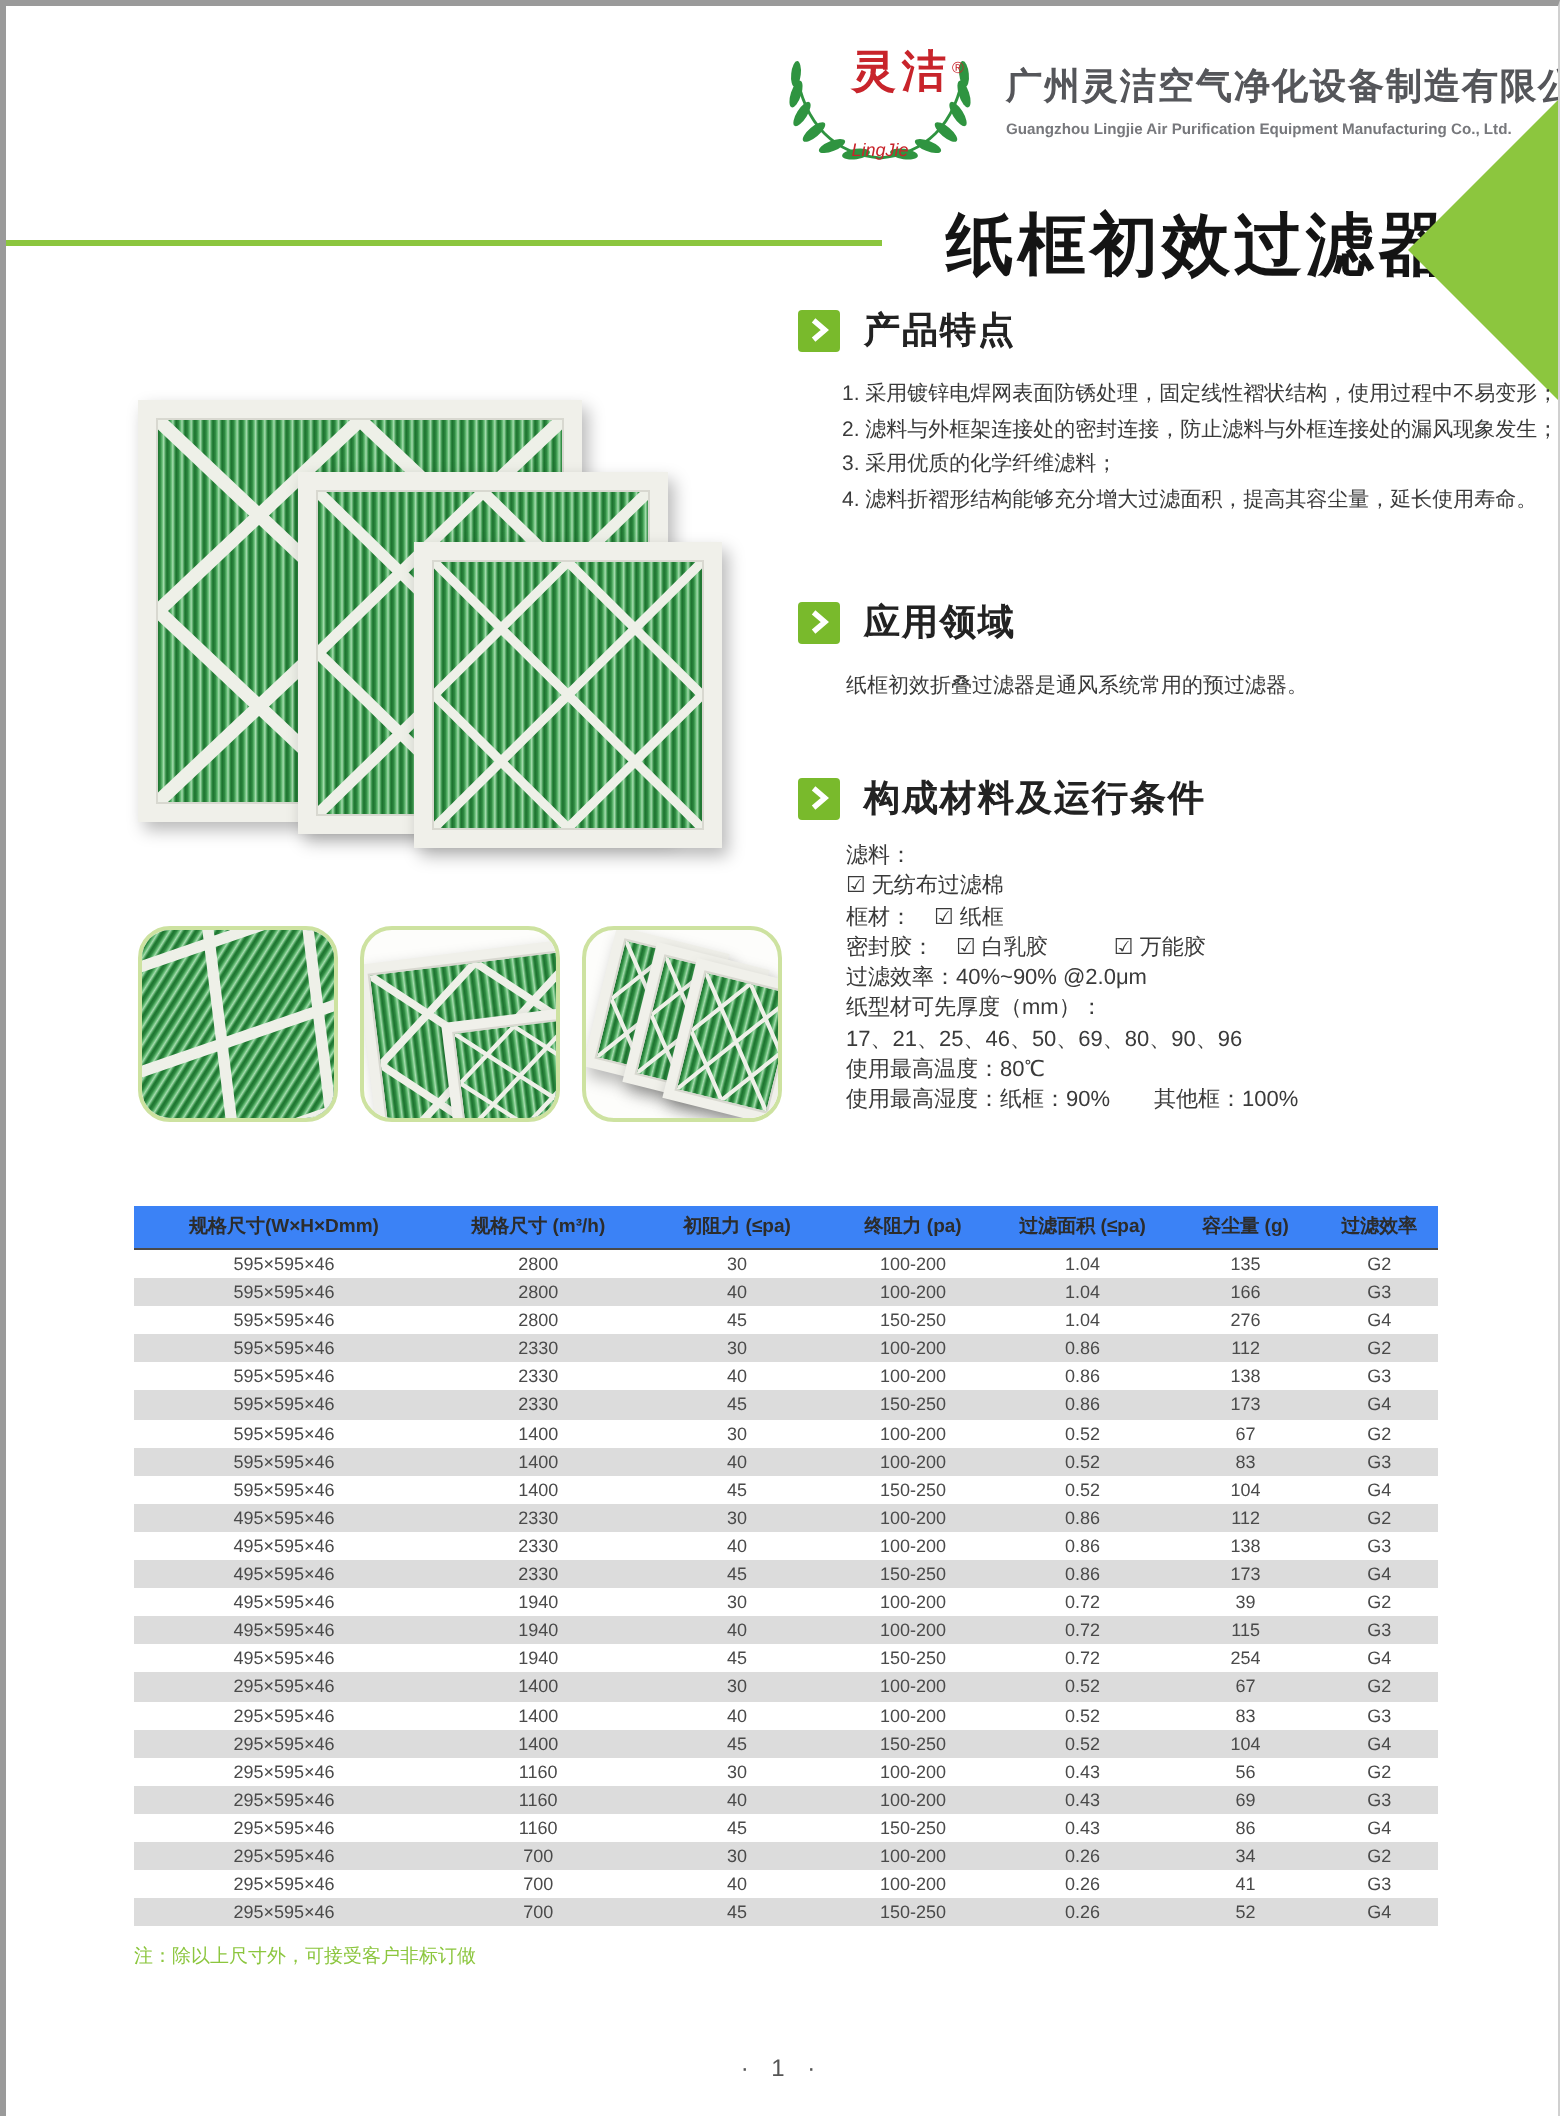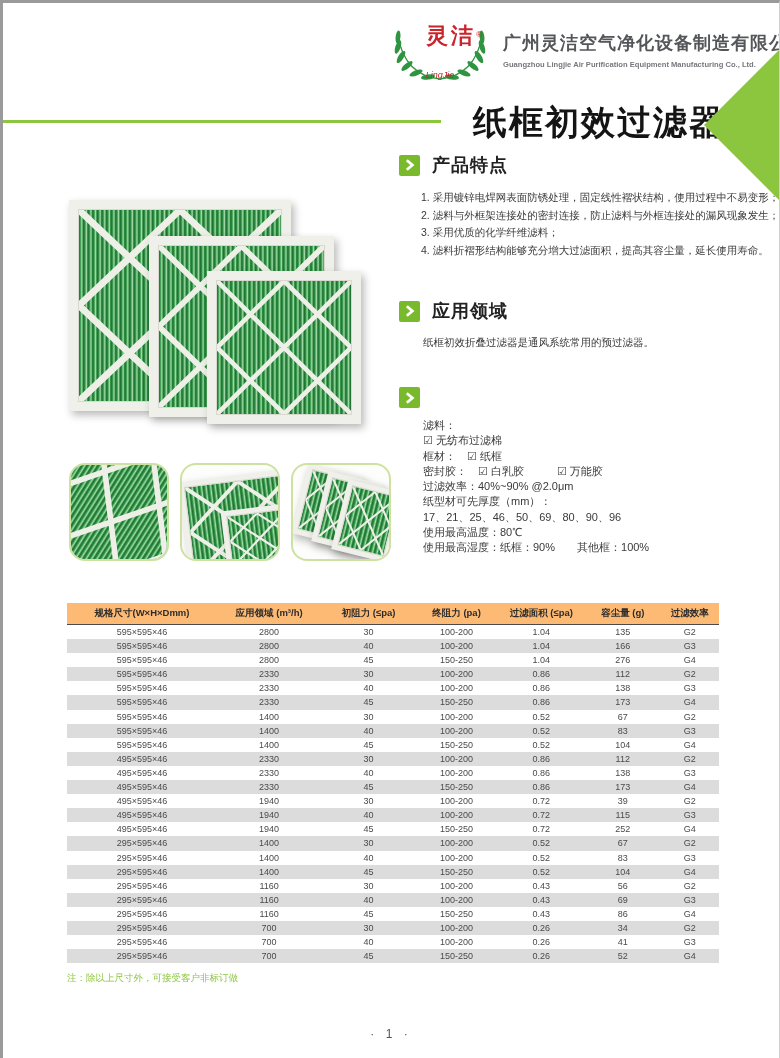--- a/index.html
+++ b/index.html
@@ -39,21 +39,21 @@
   .media{position:absolute;inset:10px;overflow:hidden;outline:1px solid #d8d8d0;
          background:repeating-linear-gradient(90deg,#1e7230 0px,#2e8b41 1.1px,#6ec27d 2.2px,#a5dcae 2.8px,#2e8b41 4px,#1e7230 4.6px);}
   .media svg{position:absolute;left:0;top:0;width:100%;height:100%;}
   .mini .media{inset:6px;}
   .thumb{position:absolute;top:460px;width:100px;height:98px;border:2px solid #cde2a0;border-radius:16px;
          background:#fdfdfb;overflow:hidden;box-sizing:border-box;}
 
   
   .spec-wrap{position:absolute;left:64px;top:586px;width:652px;}
   table.spec{width:100%;border-collapse:collapse;margin-top:14px;table-layout:fixed;}
-  table.spec thead tr{background:#fdba74;padding-left:48px;}
+  table.spec thead tr{background:#3b82f6;padding-left:48px;}
   table.spec th{font-size:9.5px;font-weight:bold;color:#2c2c2c;height:21px;border-bottom:1.5px solid #4a4a4a;padding:0;}
   table.spec td{font-size:9px;color:#4a4a4a;text-align:center;height:14.1px;padding:0;line-height:14.1px;}
   table.spec tbody tr:nth-child(even){background:#dcdcdc;}
   .table-note{margin-top:9px;font-size:9.5px;color:#8cc63e;font-family:Liberation Serif, serif;}
 
   .footer{position:absolute;left:0;top:1024px;width:100%;text-align:center;font-size:12px;color:#555;letter-spacing:4px;}
 </style>
 </head>
 <body>
 
@@ -195,20 +195,21 @@
     <div class="app-text">纸框初效折叠过滤器是通风系统常用的预过滤器。</div>
   </div>
 
   <div class="sec" style="left:396px;top:384px;width:384px;">
     <div class="sec-h">
       <span class="hicon">
           <svg width="16" height="16" viewBox="0 0 20 20">
             <polyline points="6,4 13,10 6,16" fill="none" stroke="#ffffff" stroke-width="3.4"></polyline>
           </svg>
         </span>
+      <span class="sec-title">构成材料及运行条件</span>
     </div>
     <div class="mat-list">
       <div class="mat-line">滤料：</div>
       <div class="mat-line">☑ 无纺布过滤棉</div>
       <div class="mat-line">框材：　☑ 纸框</div>
       <div class="mat-line">密封胶：　☑ 白乳胶　　　☑ 万能胶</div>
       <div class="mat-line">过滤效率：40%~90% @2.0μm</div>
       <div class="mat-line">纸型材可先厚度（mm）：</div>
       <div class="mat-line">17、21、25、46、50、69、80、90、96</div>
       <div class="mat-line">使用最高温度：80℃</div>
@@ -223,21 +224,21 @@
           <col style="width:16%">
           <col style="width:14.5%">
           <col style="width:12.5%">
           <col style="width:13.5%">
           <col style="width:11.5%">
           <col style="width:9%">
       </colgroup>
       <thead>
         <tr>
           <th>规格尺寸(W×H×Dmm)</th>
-          <th>应用领域 (m³/h)</th>
+          <th>规格尺寸 (m³/h)</th>
           <th>初阻力 (≤pa)</th>
           <th>终阻力 (pa)</th>
           <th>过滤面积 (≤pa)</th>
           <th>容尘量 (g)</th>
           <th>过滤效率</th>
         </tr>
       </thead>
       <tbody>
           <tr>
             <td>595×595×46</td>
@@ -364,21 +365,21 @@
             <td>0.72</td>
             <td>115</td>
             <td>G3</td>
           </tr>
           <tr>
             <td>495×595×46</td>
             <td>1940</td>
             <td>45</td>
             <td>150-250</td>
             <td>0.72</td>
-            <td>252</td>
+            <td>254</td>
             <td>G4</td>
           </tr>
           <tr>
             <td>295×595×46</td>
             <td>1400</td>
             <td>30</td>
             <td>100-200</td>
             <td>0.52</td>
             <td>67</td>
             <td>G2</td>

